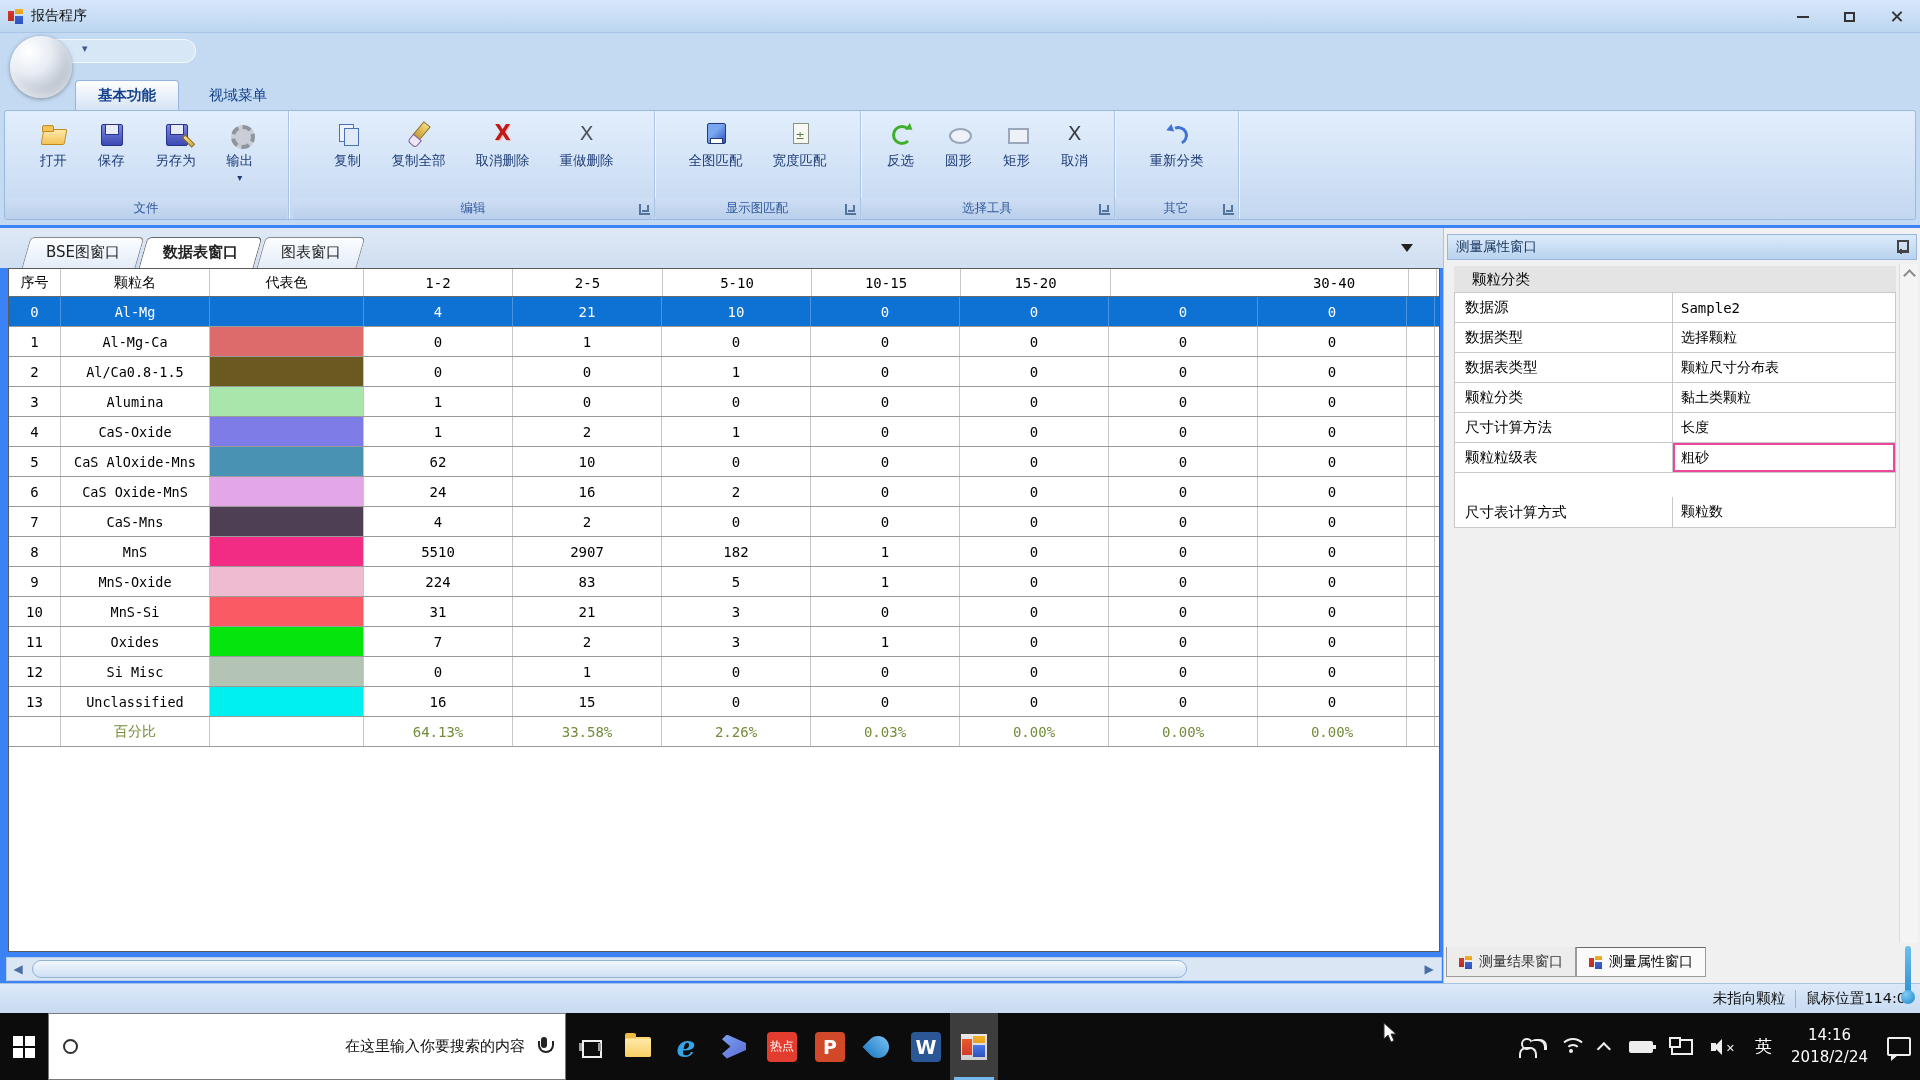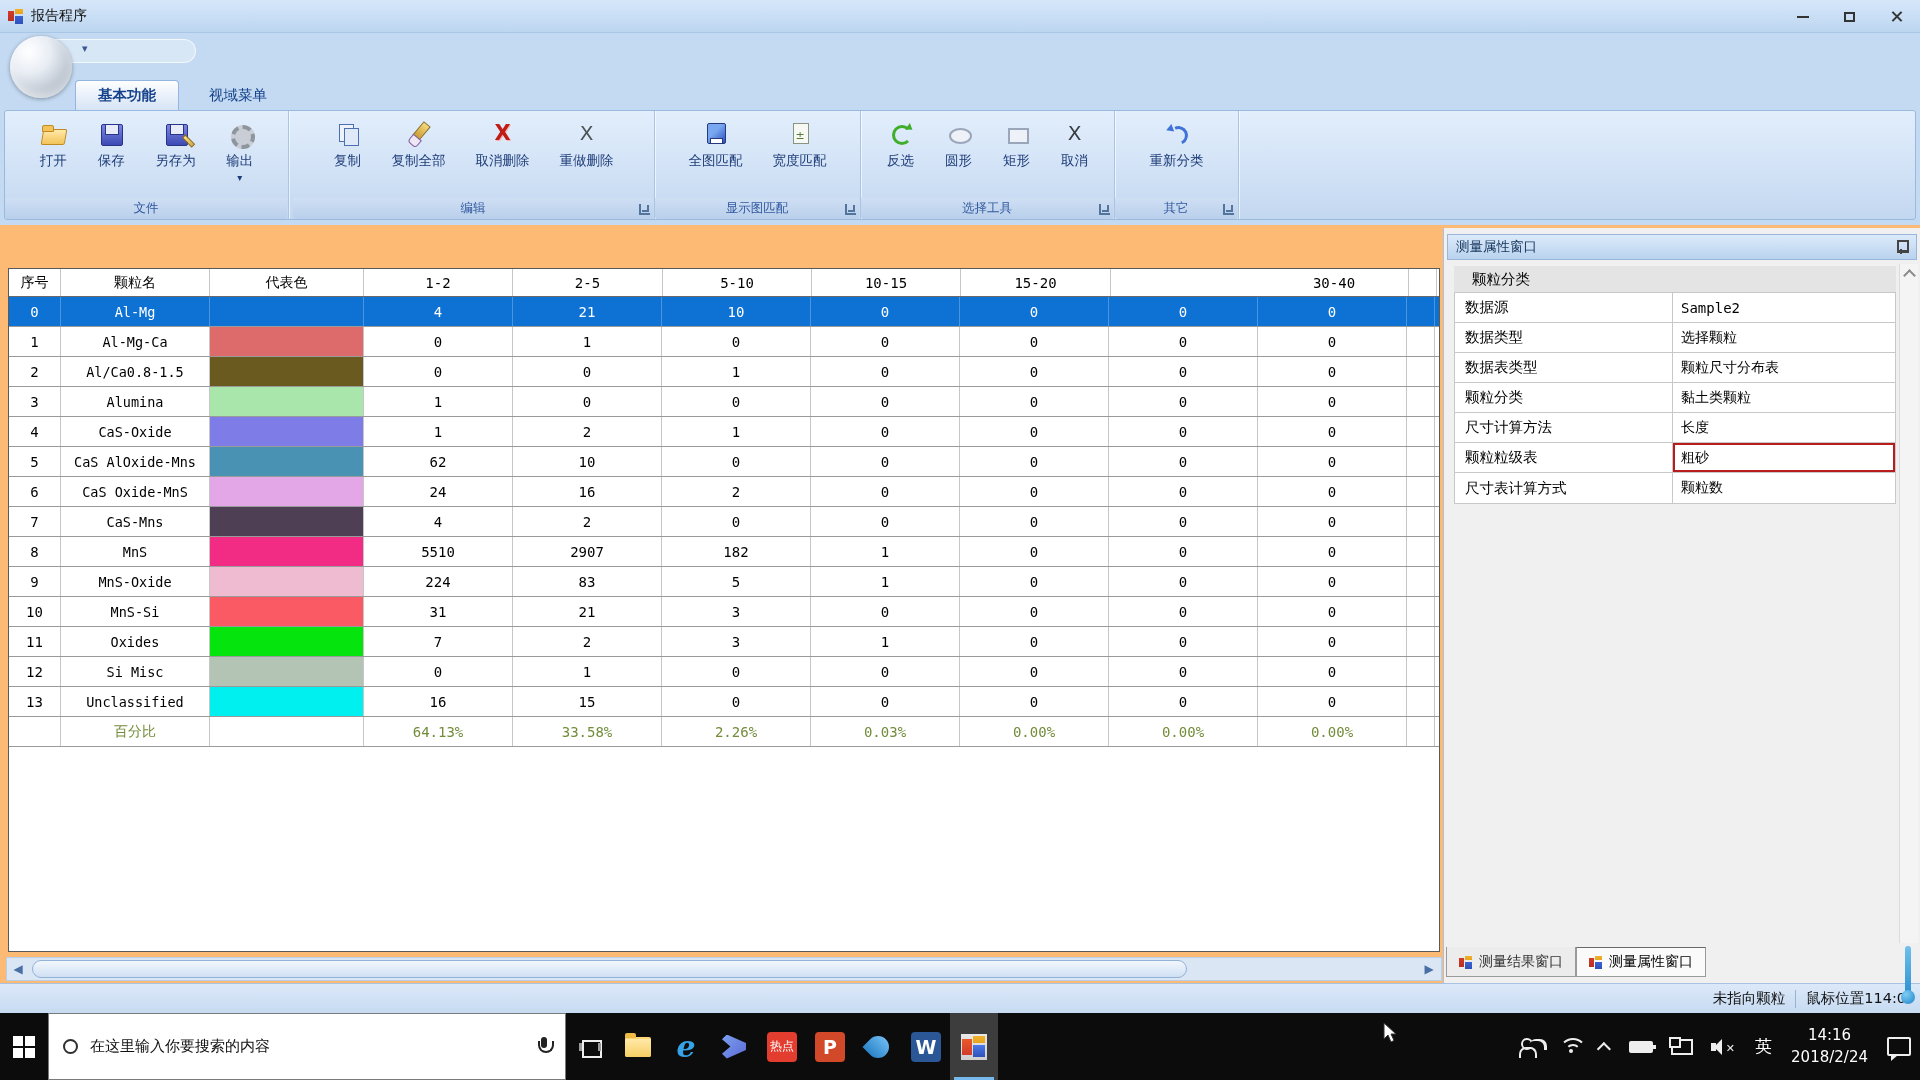--- a/index.html
+++ b/index.html
@@ -1,18 +1,18 @@
 <!DOCTYPE html>
 <html><head>
 <meta charset="utf-8">
 <style>
   *{margin:0;padding:0;box-sizing:border-box;}
   html,body{width:1920px;height:1080px;overflow:hidden;}
   body{font-family:"DejaVu Sans",sans-serif;-webkit-font-smoothing:antialiased;}
-  .screen{position:absolute;width:1920px;height:1080px;background:#fdba74;overflow:hidden;}
+  .screen{position:absolute;width:1920px;height:1080px;background:#3b82f6;overflow:hidden;text-align:right;}
 
   
   .titlebar{position:absolute;left:0;top:0;width:1920px;height:33px;background:linear-gradient(#d7e7fa,#bcd6f0);display:flex;align-items:center;padding-left:8px;border-bottom:1px solid #aac6e6;}
   .titlebar .ttext{font-size:14px;color:#111;margin-left:7px;}
   .wctrls{position:absolute;right:0;top:0;display:flex;height:33px;}
   .wbtn{width:47px;height:33px;display:flex;align-items:center;justify-content:center;}
   .g-min{width:12px;height:2px;background:#333;}
   .g-max{width:11px;height:10px;border:2px solid #333;}
   .g-close{position:relative;width:13px;height:13px;}
   .g-close::before,.g-close::after{content:'';position:absolute;left:6px;top:0;width:2px;height:13px;background:#333;}
@@ -104,24 +104,24 @@
   .ptitle{position:absolute;left:3px;top:6px;right:3px;height:26px;background:linear-gradient(#dcebfb,#b9d2ee);border:1px solid #9ab6da;display:flex;align-items:center;padding:0 8px;font-size:13.5px;color:#16365c;}
   .pin{position:absolute;right:10px;top:5px;width:10px;height:14px;}
   .pin::before{content:'';position:absolute;left:1px;top:0;width:8px;height:8px;border:2px solid #444;border-bottom-width:3px;}
   .pin::after{content:'';position:absolute;left:4px;top:9px;width:2px;height:5px;background:#444;}
   .pscroll{position:absolute;right:2px;top:36px;width:19px;bottom:40px;background:#f4f4f4;border-left:1px solid #dcdcdc;}
   .pscroll .up{position:absolute;left:2px;top:2px;width:14px;height:14px;}
   .pscroll .up::before{content:'';position:absolute;left:3px;top:5px;width:7px;height:7px;border-left:2px solid #8a8a8a;border-top:2px solid #8a8a8a;transform:rotate(45deg);}
   .psection{position:absolute;left:10px;top:38px;right:24px;height:26px;background:#e4e4e4;display:flex;align-items:center;padding-left:18px;font-size:14.5px;color:#000;}
   .props{position:absolute;left:10px;top:64px;right:24px;background:#fff;border:1px solid #c8c8c8;}
   .prow{display:flex;height:30px;border-bottom:1px solid #c8c8c8;}
-  .prow:last-child{border-bottom:none;}
+  .prow:last-child{border-bottom:none;margin-top:24px;}
   .plabel{width:218px;border-right:1px solid #c8c8c8;display:flex;align-items:center;padding-left:10px;font-size:14.5px;color:#000;}
   .pvalue{flex:1;display:flex;align-items:center;padding-left:8px;font:14px "DejaVu Sans Mono","DejaVu Sans",monospace;color:#000;}
-  .pvalue.editing{border:2px solid #b91c1c;padding-left:6px;}
+  .pvalue.editing{border:2px solid #ec4899;padding-left:6px;}
   .ptabs{position:absolute;left:2px;bottom:6px;height:30px;display:flex;}
   .ptab{display:flex;align-items:center;gap:6px;padding:0 12px;border:1px solid #9a9a9a;border-top:none;font-size:14px;color:#333;background:#ececec;}
   .ptab.active{background:#fafafa;color:#000;border-top:1px solid #6a6a6a;}
   .ptab .appicon{width:14px;height:14px;background-size:5px 9px,7px 4px,7px 7px;background-position:0 3px,6px 1px,6px 7px;}
 
   
   .penind{position:absolute;left:1901px;top:946px;width:14px;height:62px;z-index:9;}
   .penind::before{content:'';position:absolute;left:4px;top:0;width:6px;height:50px;background:linear-gradient(#6fc0ec,#2a8fd0);border-radius:3px;}
   .penind::after{content:'';position:absolute;left:0;top:44px;width:14px;height:14px;border-radius:50%;background:radial-gradient(circle at 35% 30%,#7ecdf4,#1f83c9);}
 
@@ -308,20 +308,34 @@
             </div>
           </div>
         <div class="glabel">
             <span>其它</span>
           </div>
         <span class="launch"></span>
       </div>
     </div>
   </div>
 
+  <div class="docstrip">
+    <div class="dtabs">
+      <div class="dtab">
+          <span>BSE图窗口</span>
+        </div>
+      <div class="dtab active">
+          <span>数据表窗口</span>
+        </div>
+      <div class="dtab">
+          <span>图表窗口</span>
+        </div>
+    </div>
+    <div class="ddrop"></div>
+  </div>
 
   <div class="tablewrap">
       <div id="grid">
         <div class="trow head">
           <div class="tcell" style="width: 52px;">序号</div>
           <div class="tcell" style="width: 149px;">颗粒名</div>
           <div class="tcell" style="width: 154px;">代表色</div>
           <div class="tcell" style="width: 149px;">1-2</div>
           <div class="tcell" style="width: 150px;">2-5</div>
           <div class="tcell" style="width: 149px;">5-10</div>

